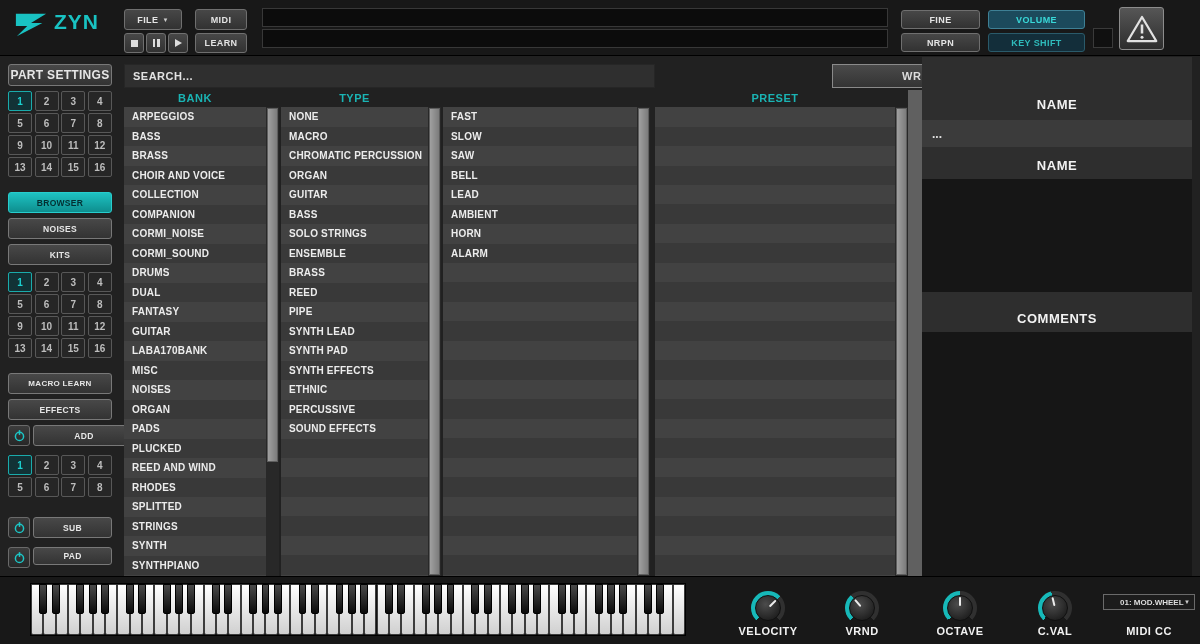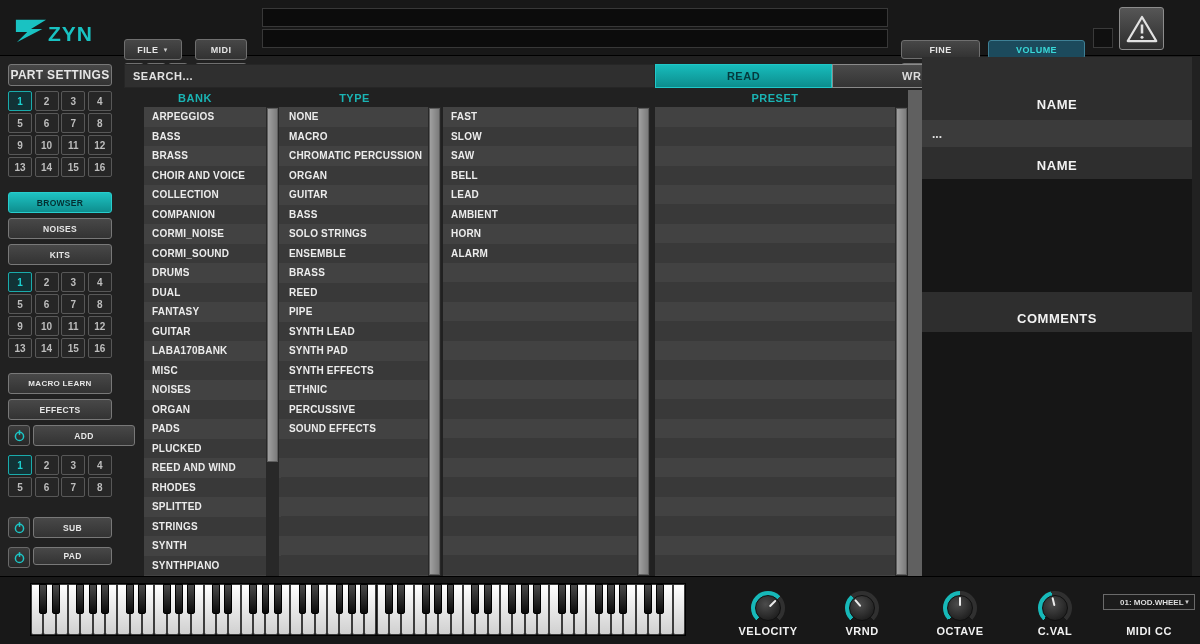--- a/index.html
+++ b/index.html
@@ -2,25 +2,25 @@
 <html><head>
 <meta charset="utf-8">
 <style>
   html,body{margin:0;padding:0;background:#0a0a0a;}
   #app{position:relative;width:1200px;height:644px;background:#212121;overflow:hidden;
        font-family:"Liberation Sans",sans-serif;user-select:none;}
   .abs{position:absolute;box-sizing:border-box;}
 
   
   .topbar{left:0;top:0;width:1200px;height:56px;background:#181818;border-bottom:1px solid #000;}
-  .logo-wrap{left:14px;top:10px;width:104px;height:36px;display:flex;align-items:flex-end;}
+  .logo-wrap{left:14px;top:10px;width:104px;height:36px;display:flex;align-items:flex-start;gap:6px;}
   .logo-text{color:#19c2c2;font-weight:bold;font-size:21px;letter-spacing:1px;}
   .tbtn{display:flex;align-items:center;justify-content:center;gap:4px;
         background:linear-gradient(#474747,#323232);border:1px solid #6f6f6f;border-radius:3px;
-        color:#e4e4e4;font-size:9px;font-weight:bold;letter-spacing:.4px;margin-top:30px;}
+        color:#e4e4e4;font-size:9px;font-weight:bold;letter-spacing:.4px;}
   .disp{background:#0c0c0c;border:1px solid #383838;}
   .sel-blue{background:#1c4a5c !important;color:#39d8d8 !important;border:1px solid #3e8095 !important;}
   .dark-blue{background:#132e3a !important;color:#2fbcbc !important;border:1px solid #2a5a6a !important;}
   .stop-icon{width:7px;height:7px;background:#ddd;}
   .pause-icon{display:flex;gap:2px;}
   .pause-icon i{display:block;width:2.5px;height:8px;background:#ddd;}
   .play-icon{width:0;height:0;border-left:7px solid #ddd;border-top:4.5px solid transparent;border-bottom:4.5px solid transparent;}
   .warn-btn{background:linear-gradient(#565656,#2d2d2d);border:1px solid #8c8c8c;border-radius:3px;
             display:flex;align-items:center;justify-content:center;}
   .mini-box{background:#101010;border:1px solid #3a3a3a;}
@@ -236,35 +236,32 @@
       <circle cx="7" cy="8" r="4.4" fill="none" stroke="#1cc6c6" stroke-width="1.6"></circle>
       <path d="M7 1.2v5.2" stroke="#1cc6c6" stroke-width="1.6"></path>
     </svg>
   </div>
   <div class="abs sbtn" style="left:33px;top:547px;width:79px;height:18px;">
     <span>PAD</span>
   </div>
 
   <input class="abs search-input" style="left: 124px; top: 64px; width: 531px; height: 24px;" type="text" placeholder="SEARCH...">
 
-  <div class="abs tab tab-read" style="left:655px;top:64px;width:177px;height:24px;">
-    <span>READ</span>
-  </div>
   <div class="abs tab tab-write" style="left:832px;top:64px;width:178px;height:24px;">
     <span>WRITE</span>
   </div>
   <div class="abs tbtn" style="left:1080px;top:64px;width:41px;height:24px;font-size:10px;">
     <span>SAVE</span>
   </div>
 
   <div class="abs hdr" style="left:124px;top:90px;width:142px;height:17px;">BANK</div>
   <div class="abs hdr" style="left:281px;top:90px;width:147px;height:17px;">TYPE</div>
   <div class="abs hdr" style="left:655px;top:90px;width:240px;height:17px;">PRESET</div>
 
-  <div class="abs list" style="left:124px;top:107px;width:142px;height:469px;margin-left:20px;">
+  <div class="abs list" style="left:124px;top:107px;width:142px;height:469px;">
       <div class="lrow even">ARPEGGIOS</div>
       <div class="lrow odd">BASS</div>
       <div class="lrow even">BRASS</div>
       <div class="lrow odd">CHOIR AND VOICE</div>
       <div class="lrow even">COLLECTION</div>
       <div class="lrow odd">COMPANION</div>
       <div class="lrow even">CORMI_NOISE</div>
       <div class="lrow odd">CORMI_SOUND</div>
       <div class="lrow even">DRUMS</div>
       <div class="lrow odd">DUAL</div>

